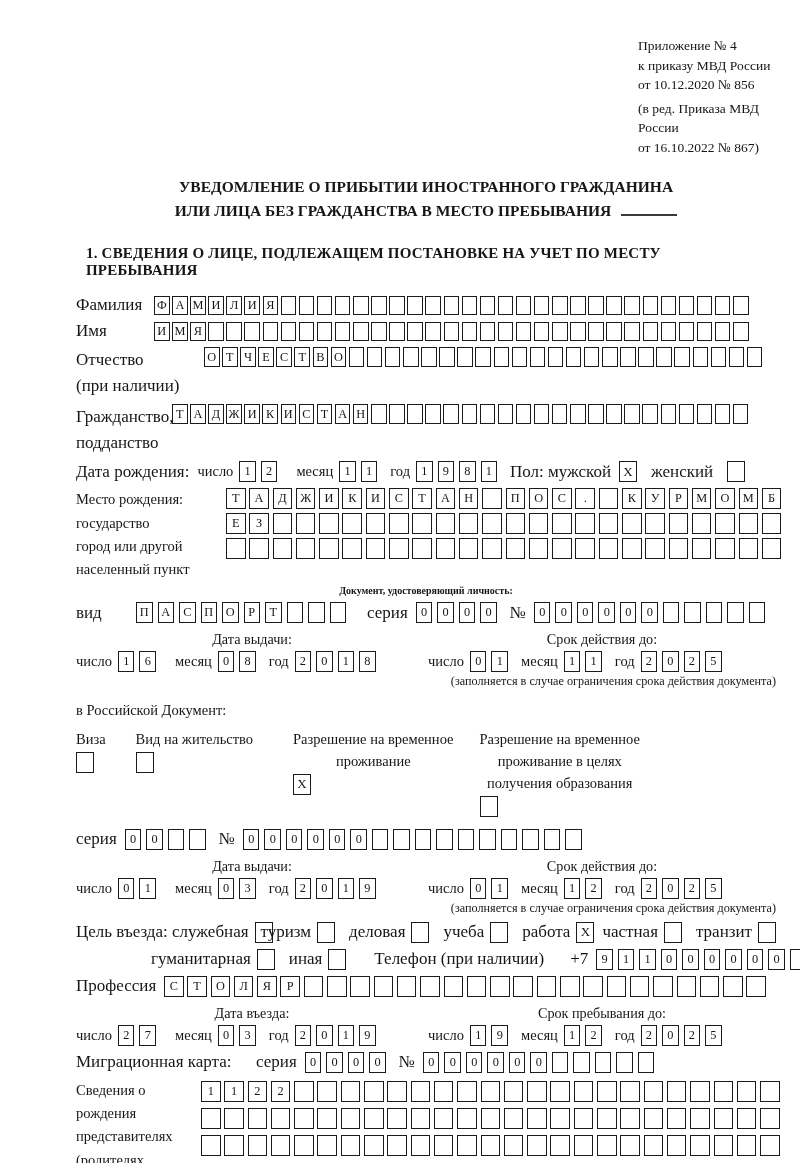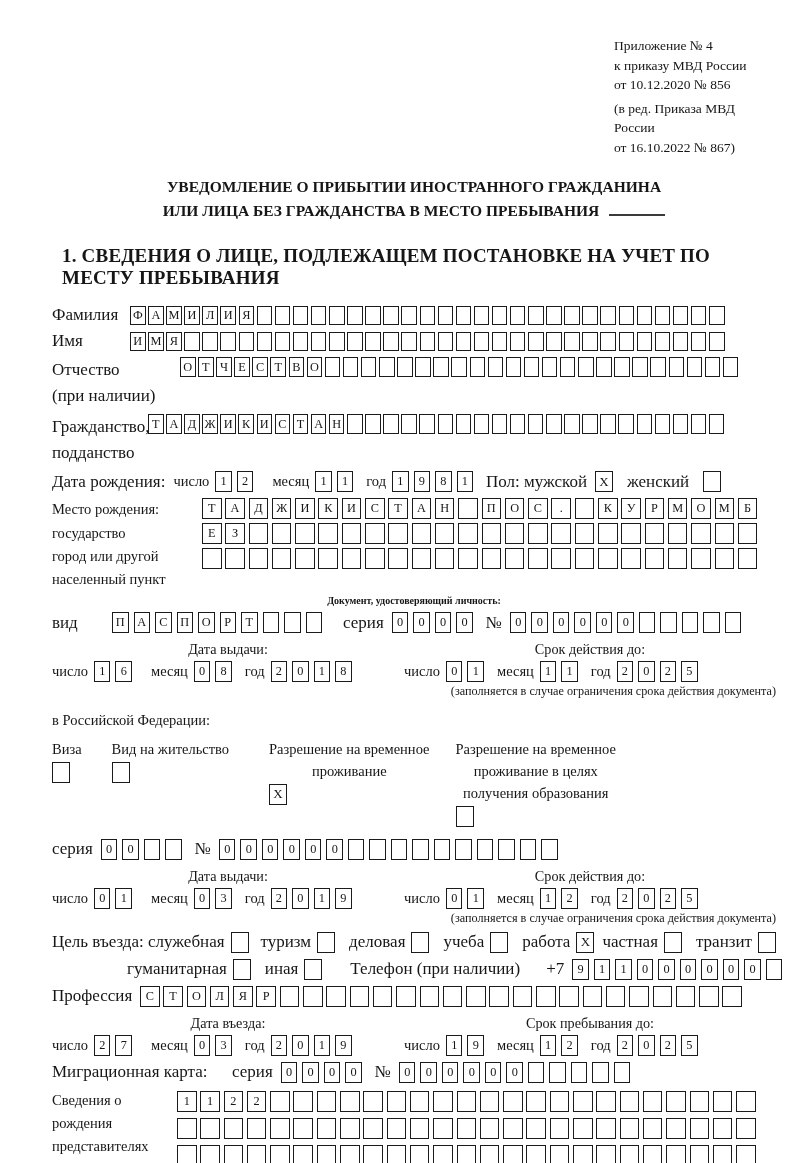--- a/index.html
+++ b/index.html
@@ -3,29 +3,29 @@
 <meta charset="utf-8">
 <style>
   * { box-sizing: border-box; margin: 0; padding: 0; }
   html, body { background: #ffffff; }
   body {
     width: 800px; height: 1163px;
     color: #161616;
     font-family: "Liberation Serif", "DejaVu Serif", serif;
     font-size: 14.5px;
   }
-  .page { width: 800px; height: 1163px; padding: 36px 24px 14px 52px; overflow: hidden; }
+  .page { width: 800px; height: 1163px; padding: 36px 24px 14px 76px; overflow: hidden; }
 
   
   .annex { margin-left: 562px; font-size: 13.5px; line-height: 1.45; }
   .annex .amend { margin-top: 4px; }
   .form-label { text-align: right; font-weight: bold; font-size: 15px; margin: 16px 36px 0 0; letter-spacing: .4px; }
   .title { text-align: center; font-weight: bold; font-size: 15.5px; line-height: 1.55; margin-top: 18px; }
   .title .uline { display: inline-block; width: 56px; border-bottom: 2px solid #3a3a3a; margin-left: 10px; }
-  .section-title { font-weight: bold; font-size: 19px; margin: 22px 0 16px 10px; letter-spacing: .2px; }
+  .section-title { font-weight: bold; font-size: 15px; margin: 22px 0 16px 10px; letter-spacing: .2px; }
 
   
   .row { display: flex; align-items: center; margin-bottom: 6px; }
   .row.top { align-items: flex-start; }
   .flabel { font-size: 17px; flex: none; }
   .lab2 { line-height: 1.5; }
   .w78 { width: 78px; }
   .w128 { width: 128px; }
   .w96 { width: 96px; }
 
@@ -478,21 +478,21 @@
               <span class="cell">2</span>
               <span class="cell">5</span>
             </span>
           </span>
       </div>
       <div class="fnote">(заполняется в случае ограничения срока действия документа)</div>
     </div>
   </div>
 
   <div class="intro">
-    <div>в Российской Федерации:</div>
+    <div>в Российской Документ:</div>
   </div>
 
   <div class="opts">
     <span class="opt" style="margin-right:22px;">
       <span class="olabel" style="margin-right:8px;">Виза</span>
       <span class="cells chk">
           <span class="cell"></span>
         </span>
     </span>
     <span class="opt" style="margin-right:26px;">

